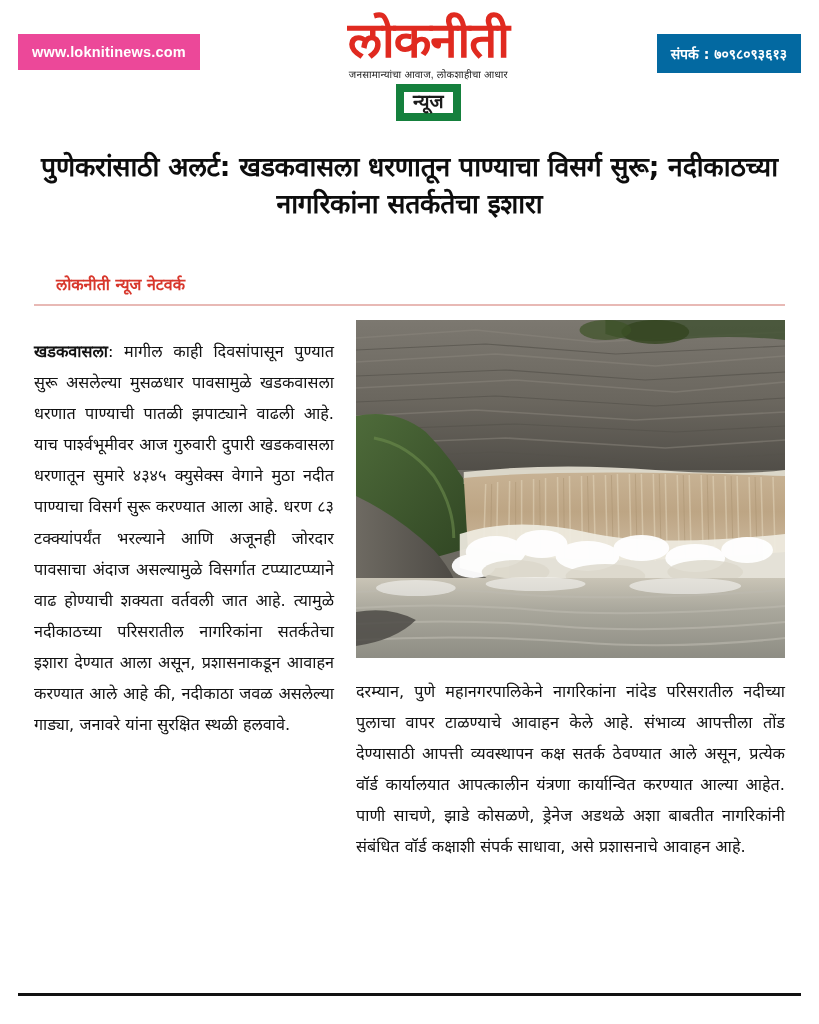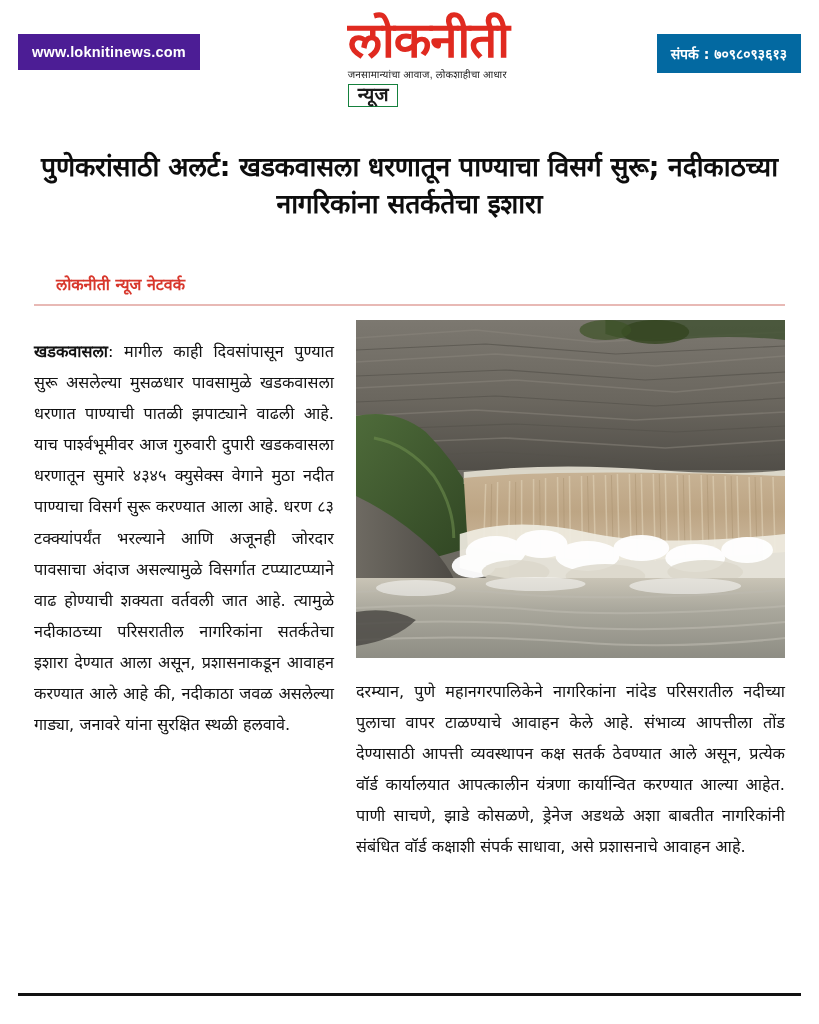--- a/index.html
+++ b/index.html
@@ -20,31 +20,31 @@
 
   
   .masthead {
     display: flex;
     align-items: flex-start;
     justify-content: space-between;
     padding: 22px 18px 0 18px;
     height: 112px;
   }
   .site-url-badge {
-    background: #4c1d95;
+    background: #ec4899;
     color: #ffffff;
     font-size: 14.5px;
     font-weight: bold;
     letter-spacing: 0.2px;
     padding: 10px 14px;
     white-space: nowrap;
     margin-top: 12px;
   }
   .logo-block {
-    text-align: left;
+    text-align: center;
     flex: 0 0 auto;
     margin-top: -4px;
   }
   .logo-main {
     font-family: "DejaVu Sans", sans-serif;
     font-size: 49px;
     font-weight: bold;
     color: #e02a20;
     line-height: 0.95;
     letter-spacing: -1px;
@@ -54,21 +54,21 @@
     font-size: 10px;
     color: #1a1a1a;
     letter-spacing: 0.2px;
     margin-top: 2px;
   }
   .logo-sub {
     font-family: "DejaVu Sans", sans-serif;
     font-size: 19px;
     font-weight: bold;
     color: #1a1a1a;
-    border: 1px solid #15803d;
+    border: 8px solid #15803d;
     display: inline-block;
     padding: 0px 9px 2px 9px;
     margin-top: 3px;
     line-height: 1.05;
   }
   .contact-badge {
     background: #0369a1;
     color: #ffffff;
     font-family: "DejaVu Sans", sans-serif;
     font-size: 14px;

